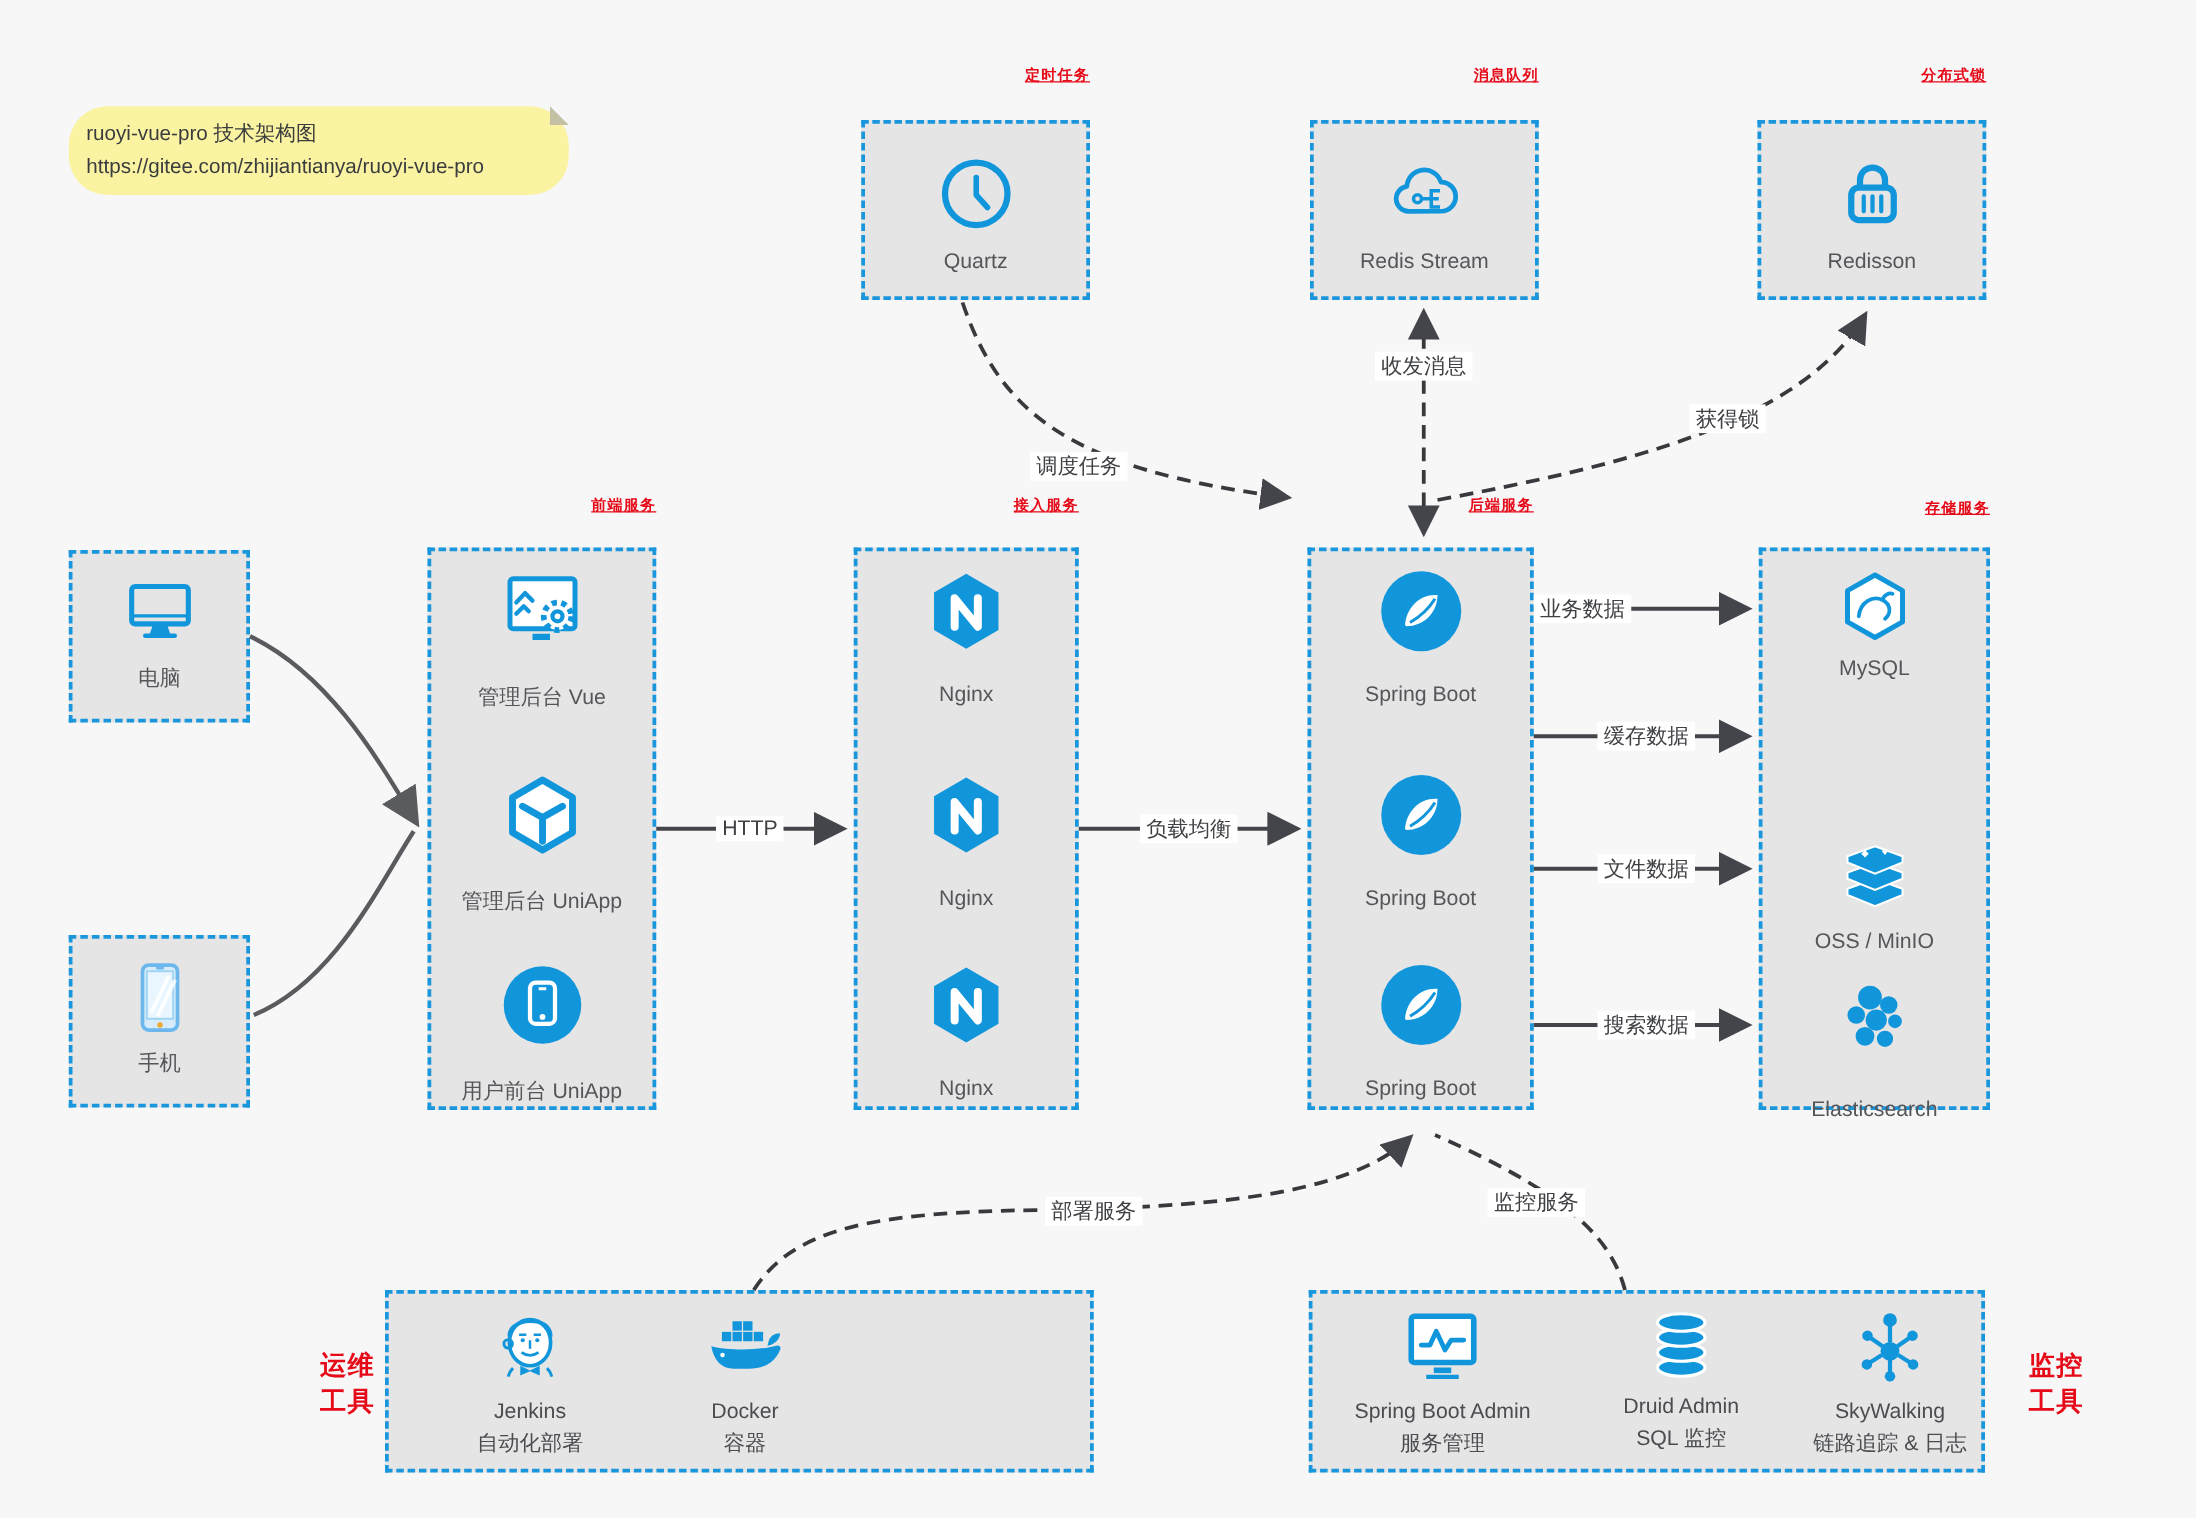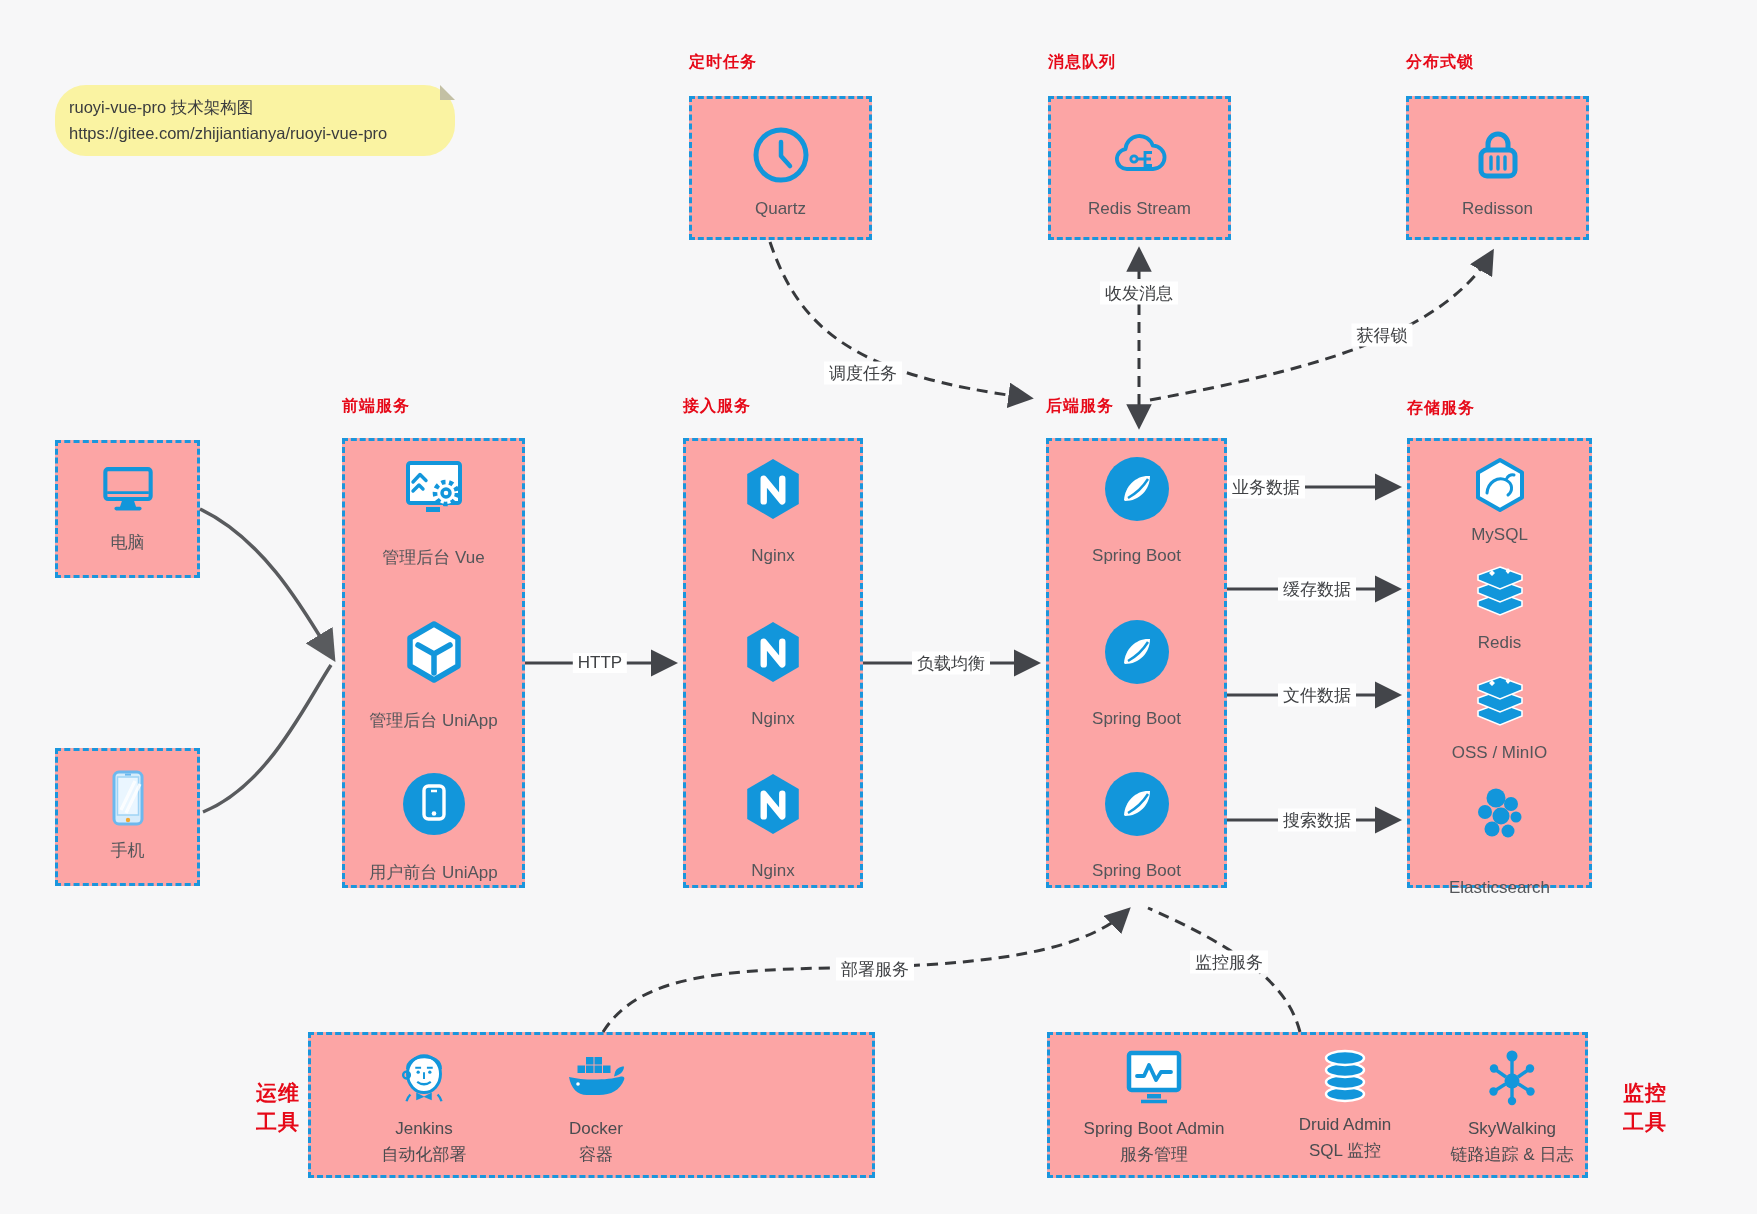--- a/index.html
+++ b/index.html
@@ -1,19 +1,19 @@
 <!DOCTYPE html>
 <html><head>
 <meta charset="utf-8">
 <style>
   html,body{margin:0;padding:0;background:#f7f7f8;font-family:"Liberation Sans","DejaVu Sans",sans-serif;}
   .canvas{position:relative;width:1757px;height:1214px;background:#f7f7f8;overflow:hidden;}
   .edges-svg{position:absolute;left:0;top:0;z-index:2;pointer-events:none;}
-  .box{position:absolute;box-sizing:border-box;border:3px dashed #1a96dd;background:#fca5a5;z-index:1;}
-  .col-title{position:absolute;z-index:3;color:#e60918;font-weight:bold;font-size:16px;text-align:left;letter-spacing:1px;}
+  .box{position:absolute;box-sizing:border-box;border:3px dashed #1a96dd;background:#e5e5e5;z-index:1;}
+  .col-title{position:absolute;z-index:3;color:#e60918;font-weight:bold;font-size:12px;text-align:right;letter-spacing:1px;text-decoration:underline;}
   .side-title{position:absolute;z-index:3;color:#e60918;font-weight:bold;font-size:21px;text-align:center;line-height:29px;letter-spacing:1px;}
   .vitem{position:absolute;left:0;right:0;display:flex;flex-direction:column;align-items:center;z-index:3;}
   .vitem .lbl{font-size:17px;color:#54565a;white-space:nowrap;}
   .gap24{gap:24px}.gap12{gap:12px}.gap10{gap:10px}
   .tool-item{position:absolute;display:flex;flex-direction:column;align-items:center;gap:5px;z-index:3;}
   .tool-item .lbl{font-size:17px;color:#4a4c50;line-height:26px;text-align:center;white-space:nowrap;}
   .edge-label{position:absolute;transform:translate(-50%,-50%);background:#fff;padding:0 5px;font-size:17px;color:#3f4144;white-space:nowrap;z-index:4;}
   .note{position:absolute;left:55px;top:85px;width:400px;box-sizing:border-box;background:#faf3a2;padding:9px 10px 9px 14px;font-size:16.5px;color:#3a3c3e;line-height:1.6;z-index:3;border-radius:31px;}
   .note::before{content:"";position:absolute;right:0;top:0;width:0;height:0;border-top:15px solid #f7f7f8;border-left:15px solid transparent;}
   .note::after{content:"";position:absolute;right:0;top:0;width:0;height:0;border-bottom:15px solid #c3c0a4;border-right:15px solid transparent;}
@@ -234,31 +234,20 @@
   <div class="box" style="left:1407px;top:438px;width:185px;height:450px;">
     <div class="vitem gap10" style="top:14px;">
       <span>
         <svg class="ic" width="60" height="60" viewBox="0 0 60 60">
             <polygon points="30,5 52,17.5 52,42.5 30,55 8,42.5 8,17.5" fill="#fff" stroke="#1296db" stroke-width="4" stroke-linejoin="round"></polygon>
             <path d="M17 38 C18 27 28 21 36 25 C43 28.5 43 36 38 40 M36 25 C37 21 41 19 44 20" fill="none" stroke="#1296db" stroke-width="3" stroke-linecap="round"></path>
           </svg>
       </span>
       <span class="lbl">MySQL</span>
     </div>
-    <div class="vitem gap10" style="top:122px;">
-      <span>
-        <svg class="ic" width="60" height="60" viewBox="0 0 60 60">
-            <path d="M30 30 L52 38 L52 43 L30 52 L8 43 L8 38 Z" fill="#1296db" stroke="#fff" stroke-width="1.6"></path>
-            <path d="M30 17 L52 25 L52 30 L30 39 L8 30 L8 25 Z" fill="#1296db" stroke="#fff" stroke-width="1.6"></path>
-            <path d="M30 4 L52 12 L52 17 L30 26 L8 17 L8 12 Z" fill="#1296db" stroke="#fff" stroke-width="1.6"></path>
-            <path d="M22 7 L25 10 L22 13 L19 10 Z M38 5 L40.5 8 L38 11 L35.5 8 Z" fill="#fff"></path>
-          </svg>
-      </span>
-      <span class="lbl">Redis</span>
-    </div>
     <div class="vitem gap10" style="top:232px;">
       <span>
         <svg class="ic" width="60" height="60" viewBox="0 0 60 60">
             <path d="M30 30 L52 38 L52 43 L30 52 L8 43 L8 38 Z" fill="#1296db" stroke="#fff" stroke-width="1.6"></path>
             <path d="M30 17 L52 25 L52 30 L30 39 L8 30 L8 25 Z" fill="#1296db" stroke="#fff" stroke-width="1.6"></path>
             <path d="M30 4 L52 12 L52 17 L30 26 L8 17 L8 12 Z" fill="#1296db" stroke="#fff" stroke-width="1.6"></path>
             <path d="M22 7 L25 10 L22 13 L19 10 Z M38 5 L40.5 8 L38 11 L35.5 8 Z" fill="#fff"></path>
           </svg>
       </span>
       <span class="lbl">OSS / MinIO</span>

